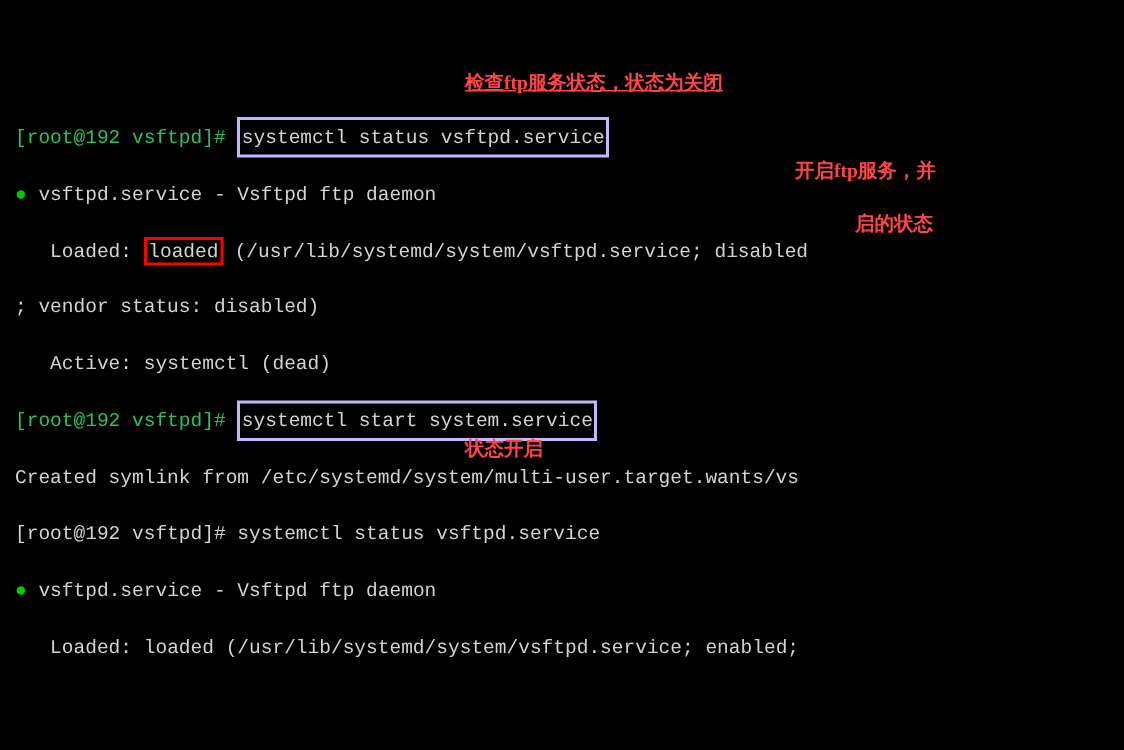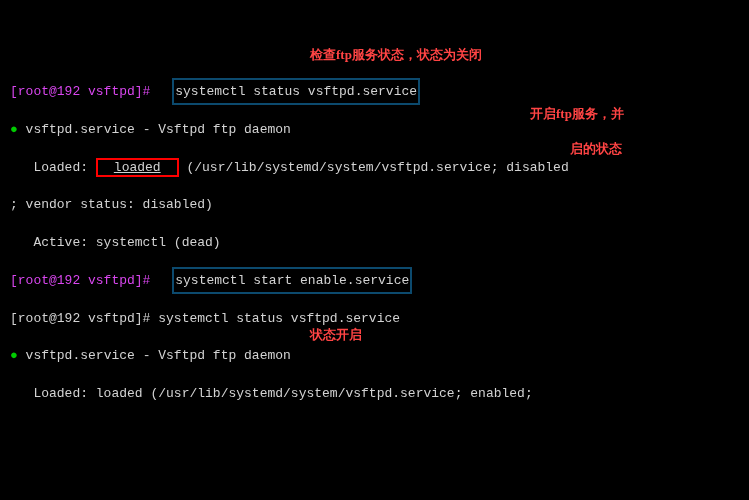--- a/index.html
+++ b/index.html
@@ -19,34 +19,32 @@
       background: #000;
       padding: 8px 10px;
       white-space: pre-wrap;
       line-height: 1.45;
       position: relative;
     }
     .line {
       display: block;
     }
     .prompt {
-      color: #d946ef;
+      color: #22c55e;
       text-align: center;
     }
     .cmd-highlight {
-      border: 2px solid #0c4a6e;
+      border: 2px solid #c4b5fd;
       display: inline;
       padding: 4px 1px;
-      margin-left: 14px;
     }
     .loaded-highlight {
       border: 2px solid red;
       display: inline;
-      padding: 0 16px;
-      text-decoration: underline;
+      padding: 0 1px;
     }
     .green-dot {
       color: #00cc00;
     }
     .annotation {
       position: absolute;
       color: #ff4444;
       font-family: 'SimSun', '宋体', serif;
       font-size: 13px;
       font-weight: bold;
@@ -58,34 +56,35 @@
 <body>
 
 <div class="terminal">
 
   
   <span class="line"><span class="prompt">[root@192 vsftpd]# </span><span class="cmd-highlight">systemctl status vsftpd.service</span></span>
 <span class="line"><span class="green-dot">●</span> vsftpd.service - Vsftpd ftp daemon</span>
 <span class="line">   Loaded: <span class="loaded-highlight">loaded</span> (/usr/lib/systemd/system/vsftpd.service; disabled</span>
 <span class="line">; vendor status: disabled)</span>
 <span class="line">   Active: systemctl (dead)</span>
-<span class="line"><span class="prompt">[root@192 vsftpd]# </span><span class="cmd-highlight">systemctl start enable.service</span></span>
+<span class="line"><span class="prompt">[root@192 vsftpd]# </span><span class="cmd-highlight">systemctl start system.service</span></span>
+<span class="line">Created symlink from /etc/systemd/system/multi-user.target.wants/vs</span>
 <span class="line">[root@192 vsftpd]# systemctl status vsftpd.service</span>
 <span class="line"><span class="green-dot">●</span> vsftpd.service - Vsftpd ftp daemon</span>
 <span class="line">   Loaded: loaded (/usr/lib/systemd/system/vsftpd.service; enabled;</span>
 
 
 
 
 
 
 
 
 
 
 
 
   
-  <div class="annotation" style="top: 46px; left: 310px;">检查ftp服务状态，状态为关闭</div>
+  <div class="annotation" style="top: 46px; left: 310px; text-decoration: underline;">检查ftp服务状态，状态为关闭</div>
   <div class="annotation" style="top: 105px; left: 530px;">开启ftp服务，并</div>
   <div class="annotation" style="top: 140px; left: 530px; margin-left: 40px;">启的状态</div>
-  <div class="annotation" style="top: 290px; left: 310px; margin-top: 36px;">状态开启</div>
+  <div class="annotation" style="top: 290px; left: 310px;">状态开启</div>
 </div>
 
 </body></html>

